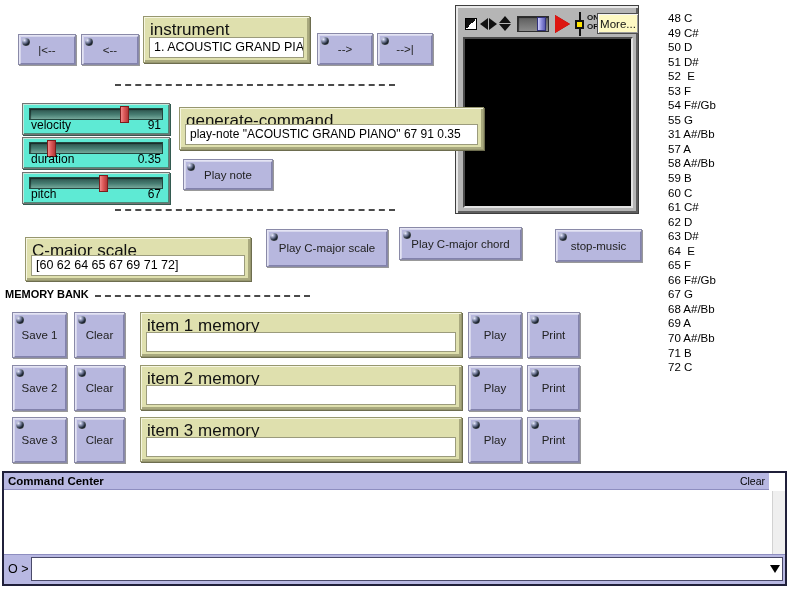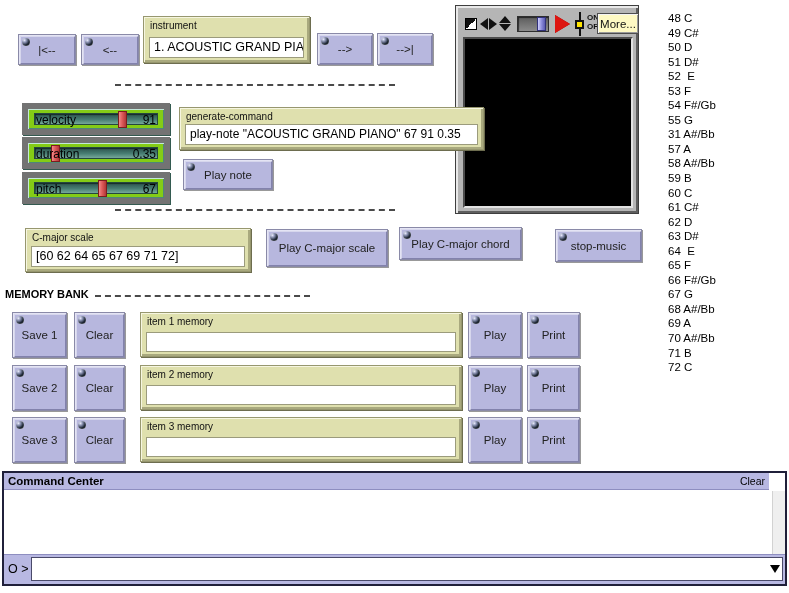--- a/index.html
+++ b/index.html
@@ -25,29 +25,29 @@
     box-shadow: inset 0 0 1px #fff;
   }
   .monitor {
     position:absolute; background:#dfe0ae;
     border:1px solid #97976f;
     box-shadow: 1px 1px 0 #6d6d4f,
                 inset 1px 1px 0 #f6f6e0,
                 inset -2px -2px 0 #a9a97e;
     z-index:4;
   }
-  .monitor .mtitle { position:absolute; left:6px; top:3px; font-size:10px; color:#111; white-space:pre; }
+  .monitor .mtitle { position:absolute; left:6px; top:3px; font-size:17px; color:#111; white-space:pre; }
   .monitor .mfield {
     position:absolute; left:5px; bottom:4px; right:5px; height:21px;
     background:#fff; border:1px solid #9b9b7c;
     font-size:12.5px; color:#000; line-height:19px; padding-left:4px; white-space:pre; overflow:hidden;
   }
   .sliderbox {
-    position:absolute; background:#84cc16;
-    border:6px solid #737373;
+    position:absolute; background:#5eead4;
+    border:1px solid #737373;
     box-shadow: inset 1px 1px 0 #c2e8da, inset -1px -1px 0 #4d8877, 1px 1px 0 #335a50;
     z-index:3;
   }
   .strack {
     position:absolute; left:6px; top:4px; right:6px; height:12px;
     background: linear-gradient(#2c524c, #477d72 55%, #76a89b);
     border:1px solid #24473f;
     box-shadow: inset 1px 1px 1px rgba(0,0,0,.5);
   }
   .shandle {
@@ -191,21 +191,21 @@
     <div class="mfield" style="font-size:12px">play-note "ACOUSTIC GRAND PIANO" 67 91 0.35</div>
   </div>
 
   <div class="btn" style="left:183px;top:159px;width:90px;height:31px">
     <span class="ball"></span>
     <span>Play note</span>
   </div>
 
   <div class="dash" style="left:115px;top:209px;width:280px"></div>
 
-  <div class="monitor" style="left:25px;top:228px;width:226px;height:44px">
+  <div class="monitor" style="left:25px;top:237px;width:226px;height:44px">
     <div class="mtitle">C-major scale</div>
     <div class="mfield">[60 62 64 65 67 69 71 72]</div>
   </div>
 
   <div class="btn" style="left:266px;top:229px;width:122px;height:38px">
     <span class="ball"></span>
     <span>Play C-major scale</span>
   </div>
   <div class="btn" style="left:399px;top:227px;width:123px;height:33px">
     <span class="ball"></span>

